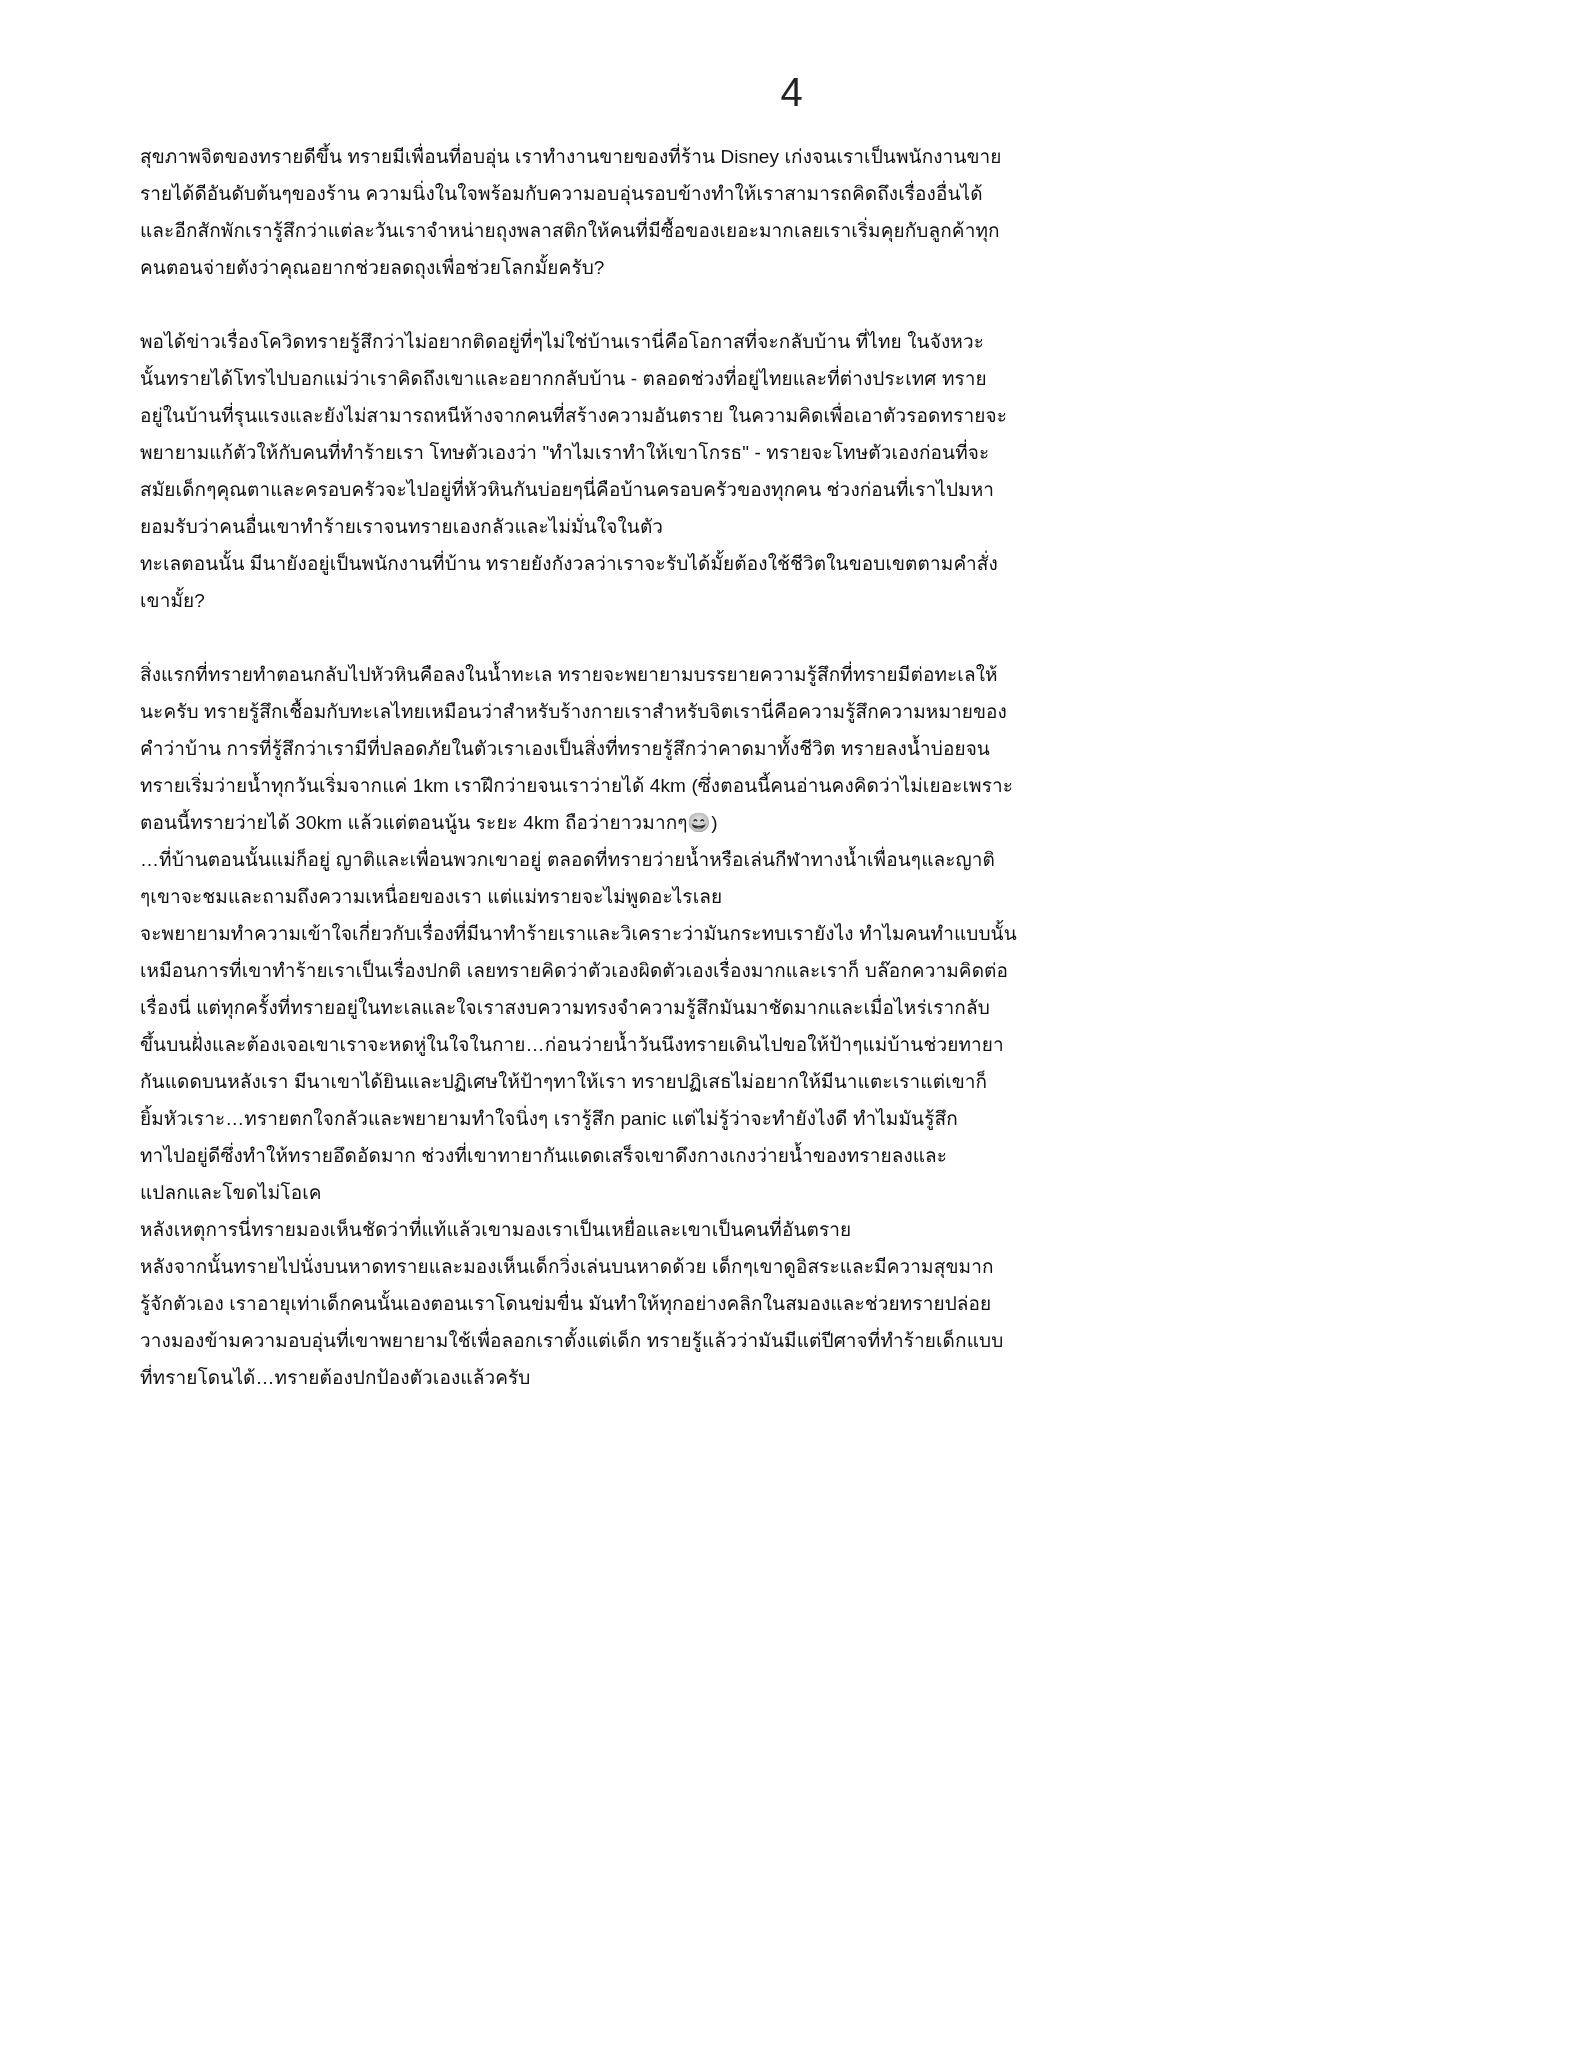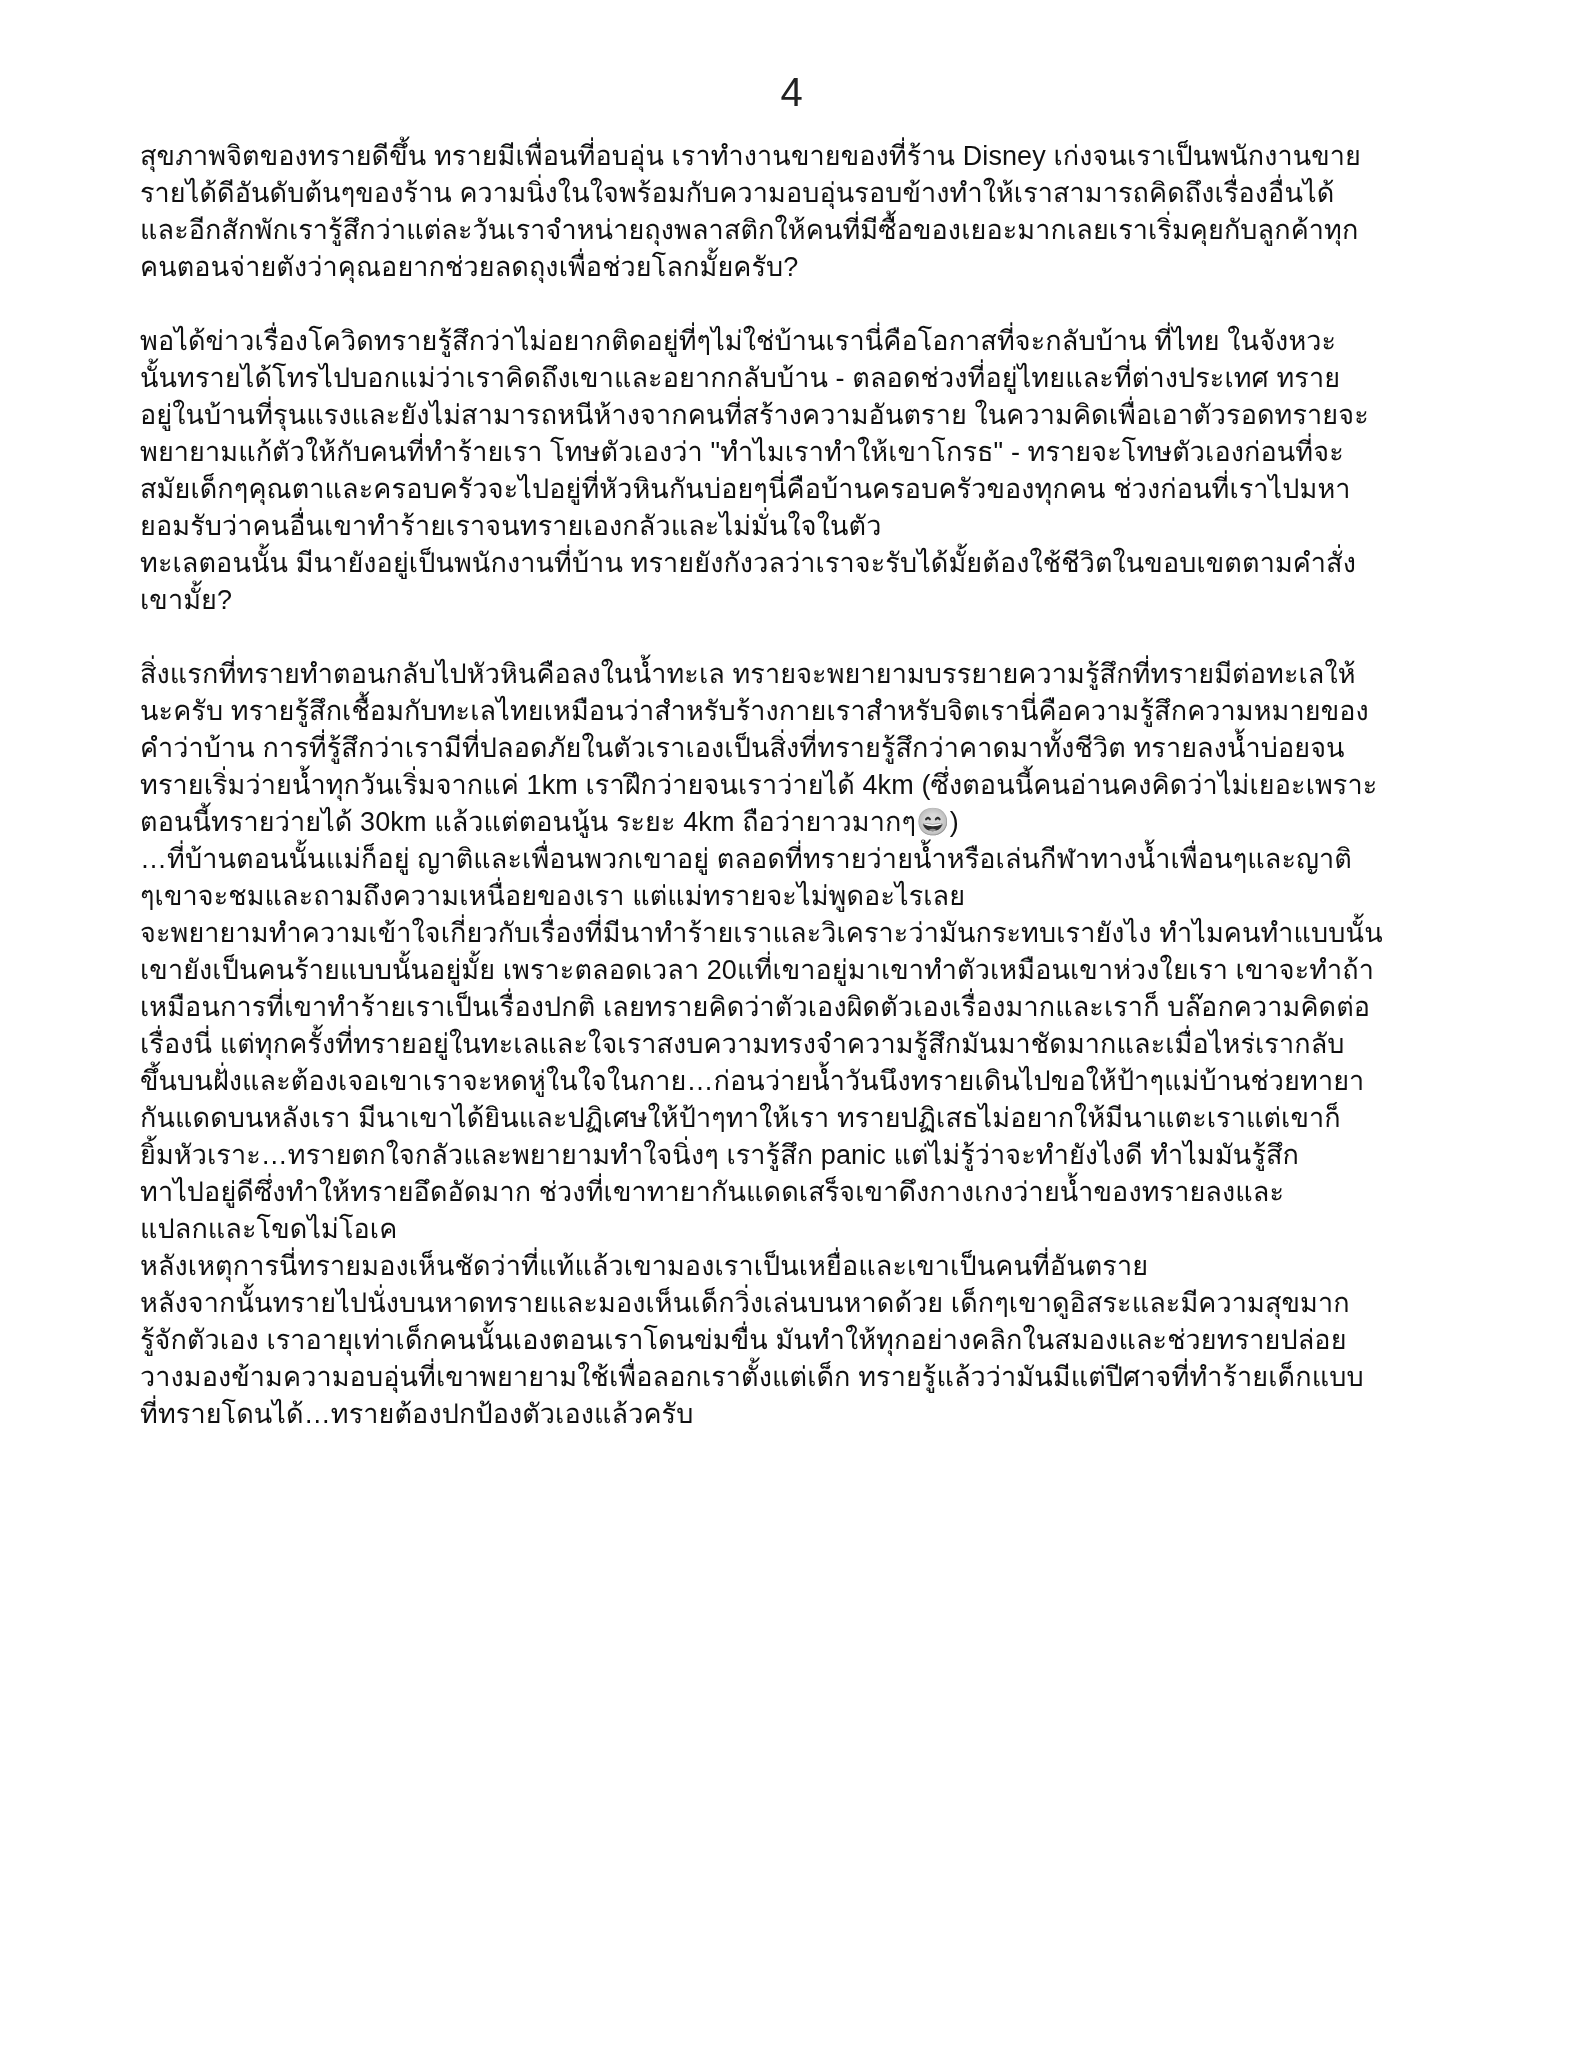--- a/index.html
+++ b/index.html
@@ -22,21 +22,21 @@
     text-align: center;
     font-size: 40px;
     line-height: 48px;
     color: #222222;
   }
   .page-body {
     position: absolute;
     top: 138px;
     left: 140px;
     right: 110px;
-    font-size: 27px;
+    font-size: 19px;
     line-height: 37px;
     letter-spacing: 0.1px;
   }
   .paragraph {
     margin: 0 0 37px 0;
   }
   .paragraph:last-child {
     margin-bottom: 9px;
   }
   .text-line {
@@ -69,21 +69,20 @@
       </div>
       <div class="paragraph">
         <div class="text-line">สิ่งแรกที่ทรายทำตอนกลับไปหัวหินคือลงในน้ำทะเล ทรายจะพยายามบรรยายความรู้สึกที่ทรายมีต่อทะเลให้</div>
         <div class="text-line">นะครับ ทรายรู้สึกเชื้อมกับทะเลไทยเหมือนว่าสำหรับร้างกายเราสำหรับจิตเรานี่คือความรู้สึกความหมายของ</div>
         <div class="text-line">คำว่าบ้าน การที่รู้สึกว่าเรามีที่ปลอดภัยในตัวเราเองเป็นสิ่งที่ทรายรู้สึกว่าคาดมาทั้งชีวิต ทรายลงน้ำบ่อยจน</div>
         <div class="text-line">ทรายเริ่มว่ายน้ำทุกวันเริ่มจากแค่ 1km เราฝึกว่ายจนเราว่ายได้ 4km (ซึ่งตอนนี้คนอ่านคงคิดว่าไม่เยอะเพราะ</div>
         <div class="text-line">ตอนนี้ทรายว่ายได้ 30km แล้วแต่ตอนนู้น ระยะ 4km ถือว่ายาวมากๆ😄)</div>
         <div class="text-line">…ที่บ้านตอนนั้นแม่ก็อยู่ ญาติและเพื่อนพวกเขาอยู่ ตลอดที่ทรายว่ายน้ำหรือเล่นกีฬาทางน้ำเพื่อนๆและญาติ</div>
         <div class="text-line">ๆเขาจะชมและถามถึงความเหนื่อยของเรา แต่แม่ทรายจะไม่พูดอะไรเลย</div>
         <div class="text-line">จะพยายามทำความเข้าใจเกี่ยวกับเรื่องที่มีนาทำร้ายเราและวิเคราะว่ามันกระทบเรายังไง ทำไมคนทำแบบนั้น</div>
-        <div class="text-line">เขายังเป็นคนร้ายแบบนั้นอยู่มั้ย เพราะตลอดเวลา 20แที่เขาอยู่มาเขาทำตัวเหมือนเขาห่วงใยเรา เขาจะทำถ้า</div>
         <div class="text-line">เหมือนการที่เขาทำร้ายเราเป็นเรื่องปกติ เลยทรายคิดว่าตัวเองผิดตัวเองเรื่องมากและเราก็ บล๊อกความคิดต่อ</div>
         <div class="text-line">เรื่องนี่ แต่ทุกครั้งที่ทรายอยู่ในทะเลและใจเราสงบความทรงจำความรู้สึกมันมาชัดมากและเมื่อไหร่เรากลับ</div>
         <div class="text-line">ขึ้นบนฝั่งและต้องเจอเขาเราจะหดหู่ในใจในกาย…ก่อนว่ายน้ำวันนึงทรายเดินไปขอให้ป้าๆแม่บ้านช่วยทายา</div>
         <div class="text-line">กันแดดบนหลังเรา มีนาเขาได้ยินและปฏิเศษให้ป้าๆทาให้เรา ทรายปฏิเสธไม่อยากให้มีนาแตะเราแต่เขาก็</div>
         <div class="text-line">ยิ้มหัวเราะ…ทรายตกใจกลัวและพยายามทำใจนิ่งๆ เรารู้สึก panic แต่ไม่รู้ว่าจะทำยังไงดี ทำไมมันรู้สึก</div>
         <div class="text-line">ทาไปอยู่ดีซึ่งทำให้ทรายอึดอัดมาก ช่วงที่เขาทายากันแดดเสร็จเขาดึงกางเกงว่ายน้ำของทรายลงและ</div>
         <div class="text-line">แปลกและโขดไม่โอเค</div>
         <div class="text-line">หลังเหตุการนี่ทรายมองเห็นชัดว่าที่แท้แล้วเขามองเราเป็นเหยื่อและเขาเป็นคนที่อันตราย</div>
         <div class="text-line">หลังจากนั้นทรายไปนั่งบนหาดทรายและมองเห็นเด็กวิ่งเล่นบนหาดด้วย เด็กๆเขาดูอิสระและมีความสุขมาก</div>
         <div class="text-line">รู้จักตัวเอง เราอายุเท่าเด็กคนนั้นเองตอนเราโดนข่มขื่น มันทำให้ทุกอย่างคลิกในสมองและช่วยทรายปล่อย</div>

